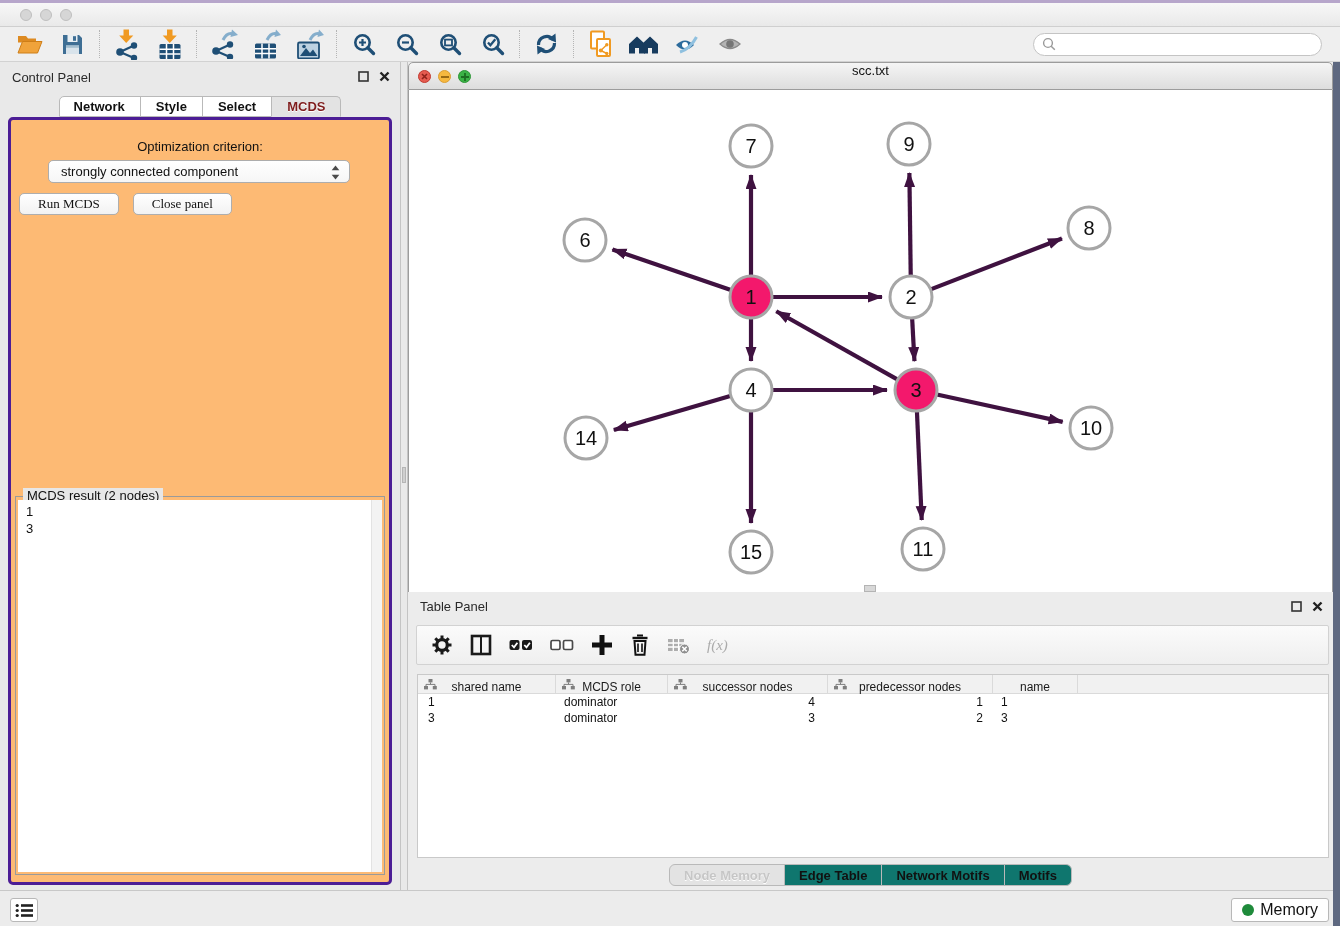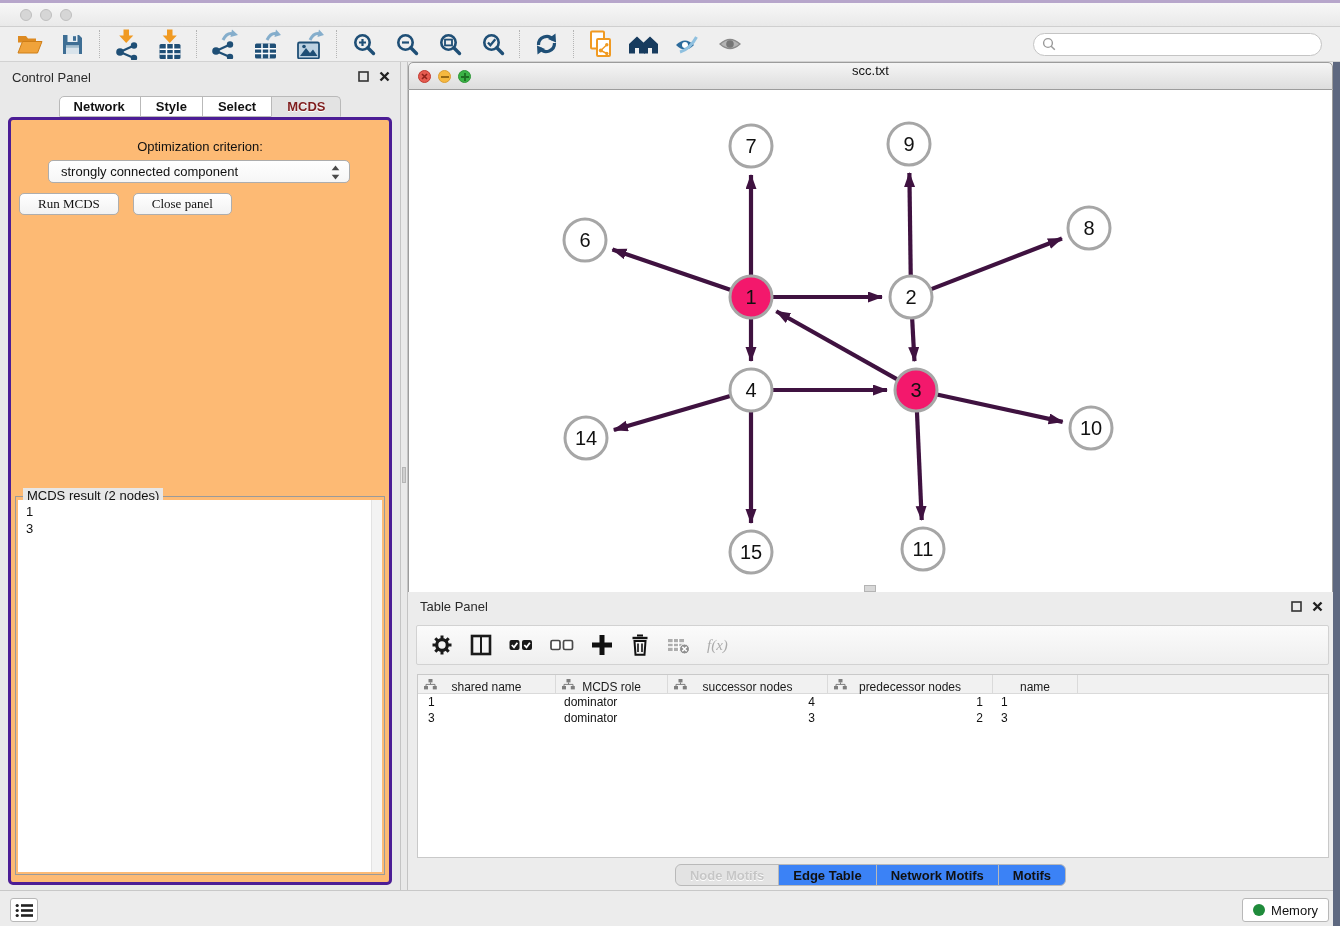--- a/index.html
+++ b/index.html
@@ -88,32 +88,32 @@
   .th { position:relative; font-size:12px; color:#1A1A1A; display:flex; align-items:flex-end; justify-content:center;
     border-right:1px solid #DADADA; height:19px; }
   .treeicon { position:absolute; left:6px; top:4px; }
   .tr { display:flex; height:16px; }
   .td { font-size:12px; color:#111; line-height:16px; }
   .c0 { width:138px; } .c1 { width:112px; } .c2 { width:160px; } .c3 { width:165px; } .c4 { width:85px; }
   .td.c0 { padding-left:10px; } .td.c1 { padding-left:8px; }
   .td.c2 { text-align:right; padding-right:13px; } .td.c3 { text-align:right; padding-right:10px; }
   .td.c4 { padding-left:8px; }
   .tp-tabs { position:absolute; bottom:4px; left:0; right:0; display:flex; justify-content:center; }
-  .btab { height:22px; line-height:21px; padding:0 14px; background:#3b82f6; border:1px solid #B9B9B9;
+  .btab { height:22px; line-height:21px; padding:0 14px; background:#0f766e; border:1px solid #B9B9B9;
     margin-left:-1px; font-weight:bold; font-size:13px; color:#111; }
   .btab:first-child { border-radius:6px 0 0 6px; margin-left:0; }
   .btab:last-child { border-radius:0 6px 6px 0; }
   .btab.active { background:#E3E3E3; color:#C6C6C6; text-shadow:0 1px 0 #fff; }
 
   
   .statusbar { position:absolute; left:0; top:890px; width:1333px; height:36px; background:#ECECEC; border-top:1px solid #C8C8C8; }
   .sb-list-btn { position:absolute; left:10px; top:7px; width:28px; height:24px; background:#fff;
     border:1px solid #B8B8B8; border-radius:3px; display:flex; align-items:center; justify-content:center; }
   .sb-memory { position:absolute; right:4px; top:7px; height:24px; background:#fff; border:1px solid #B8B8B8;
-    border-radius:3px; display:flex; align-items:center; gap:6px; padding:0 10px; font-size:13px; color:#111; }
+    border-radius:3px; display:flex; align-items:center; gap:6px; padding:0 10px; font-size:16px; color:#111; }
   .mem-dot { width:12px; height:12px; border-radius:50%; background:#1F8B3B; }
 </style>
 </head>
 <body>
 
 <div class="desktop-top"></div>
 <div class="desktop-right"></div>
 
 <div class="titlebar">
   <div class="traffic">
@@ -545,21 +545,21 @@
         <div class="tr">
           <div class="td c0">3</div>
           <div class="td c1">dominator</div>
           <div class="td c2">3</div>
           <div class="td c3">2</div>
           <div class="td c4">3</div>
         </div>
       </div>
   </div>
   <div class="tp-tabs">
-      <div class="btab active">Node Motifs</div>
+      <div class="btab active">Node Memory</div>
       <div class="btab">Edge Table</div>
       <div class="btab">Network Motifs</div>
       <div class="btab">Motifs</div>
     </div>
 </div>
 
 <div class="statusbar">
   <div class="sb-list-btn">
     <svg width="19" height="15" viewBox="0 0 19 15">
       <g fill="#222">

